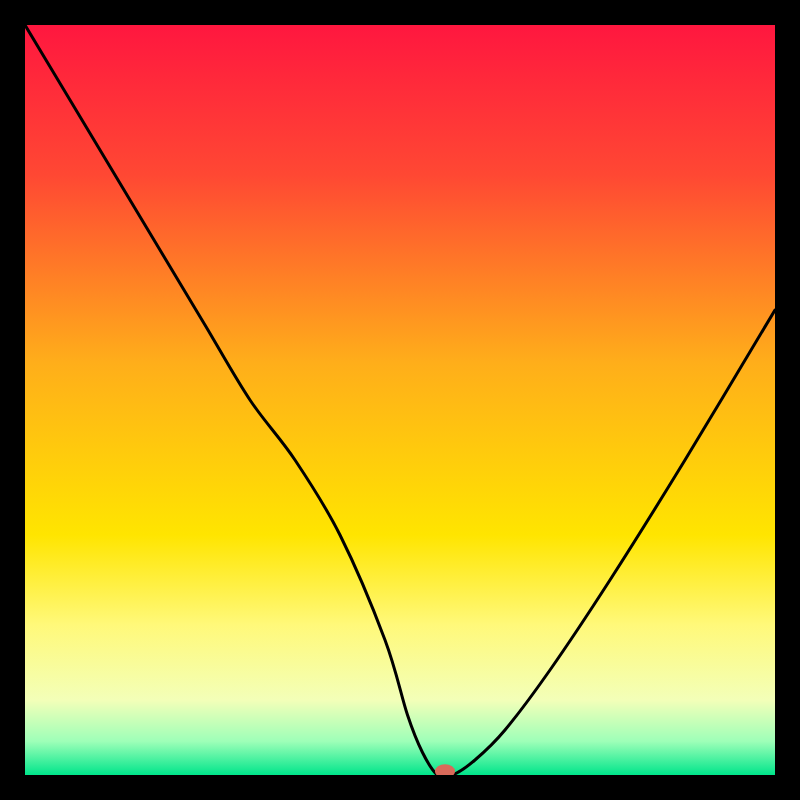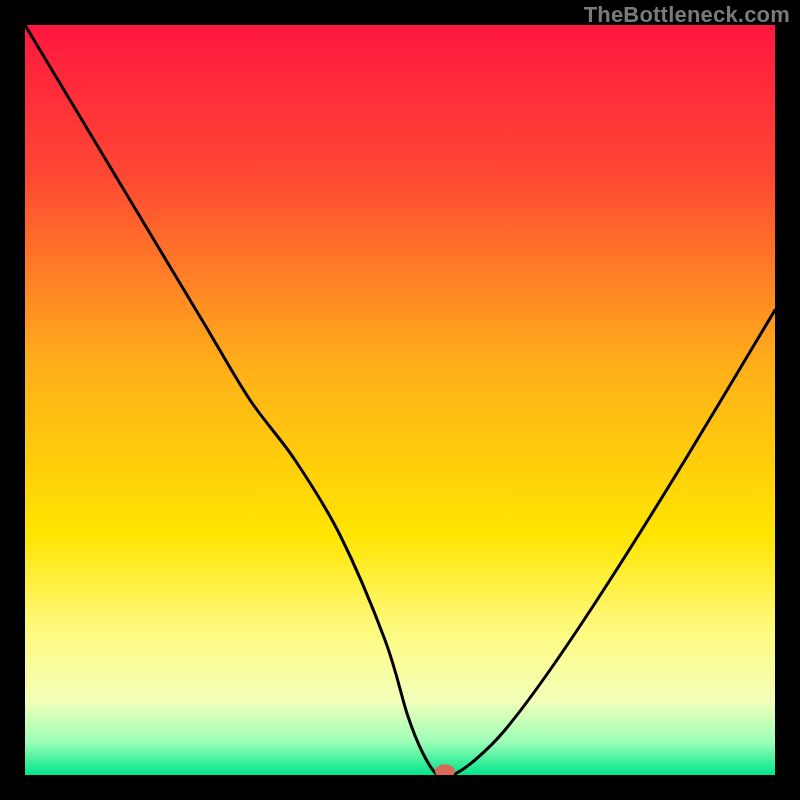--- a/index.html
+++ b/index.html
@@ -30,21 +30,20 @@
     position: absolute;
     left: 25px;
     top: 25px;
     width: 750px;
     height: 750px;
   }
 </style>
 </head>
 <body>
 <div class="frame">
-  <div class="watermark">TheBottleneck.com</div>
 
   <svg class="plot" viewBox="0 0 750 750" preserveAspectRatio="none">
     <defs>
       <linearGradient id="bg-grad" x1="0" y1="0" x2="0" y2="1">
 
       <stop offset="0%" stop-color="#ff173f"></stop>
           <stop offset="20%" stop-color="#ff4833"></stop>
           <stop offset="45%" stop-color="#ffae1a"></stop>
           <stop offset="68%" stop-color="#ffe500"></stop>
           <stop offset="80%" stop-color="#fff97a"></stop>

